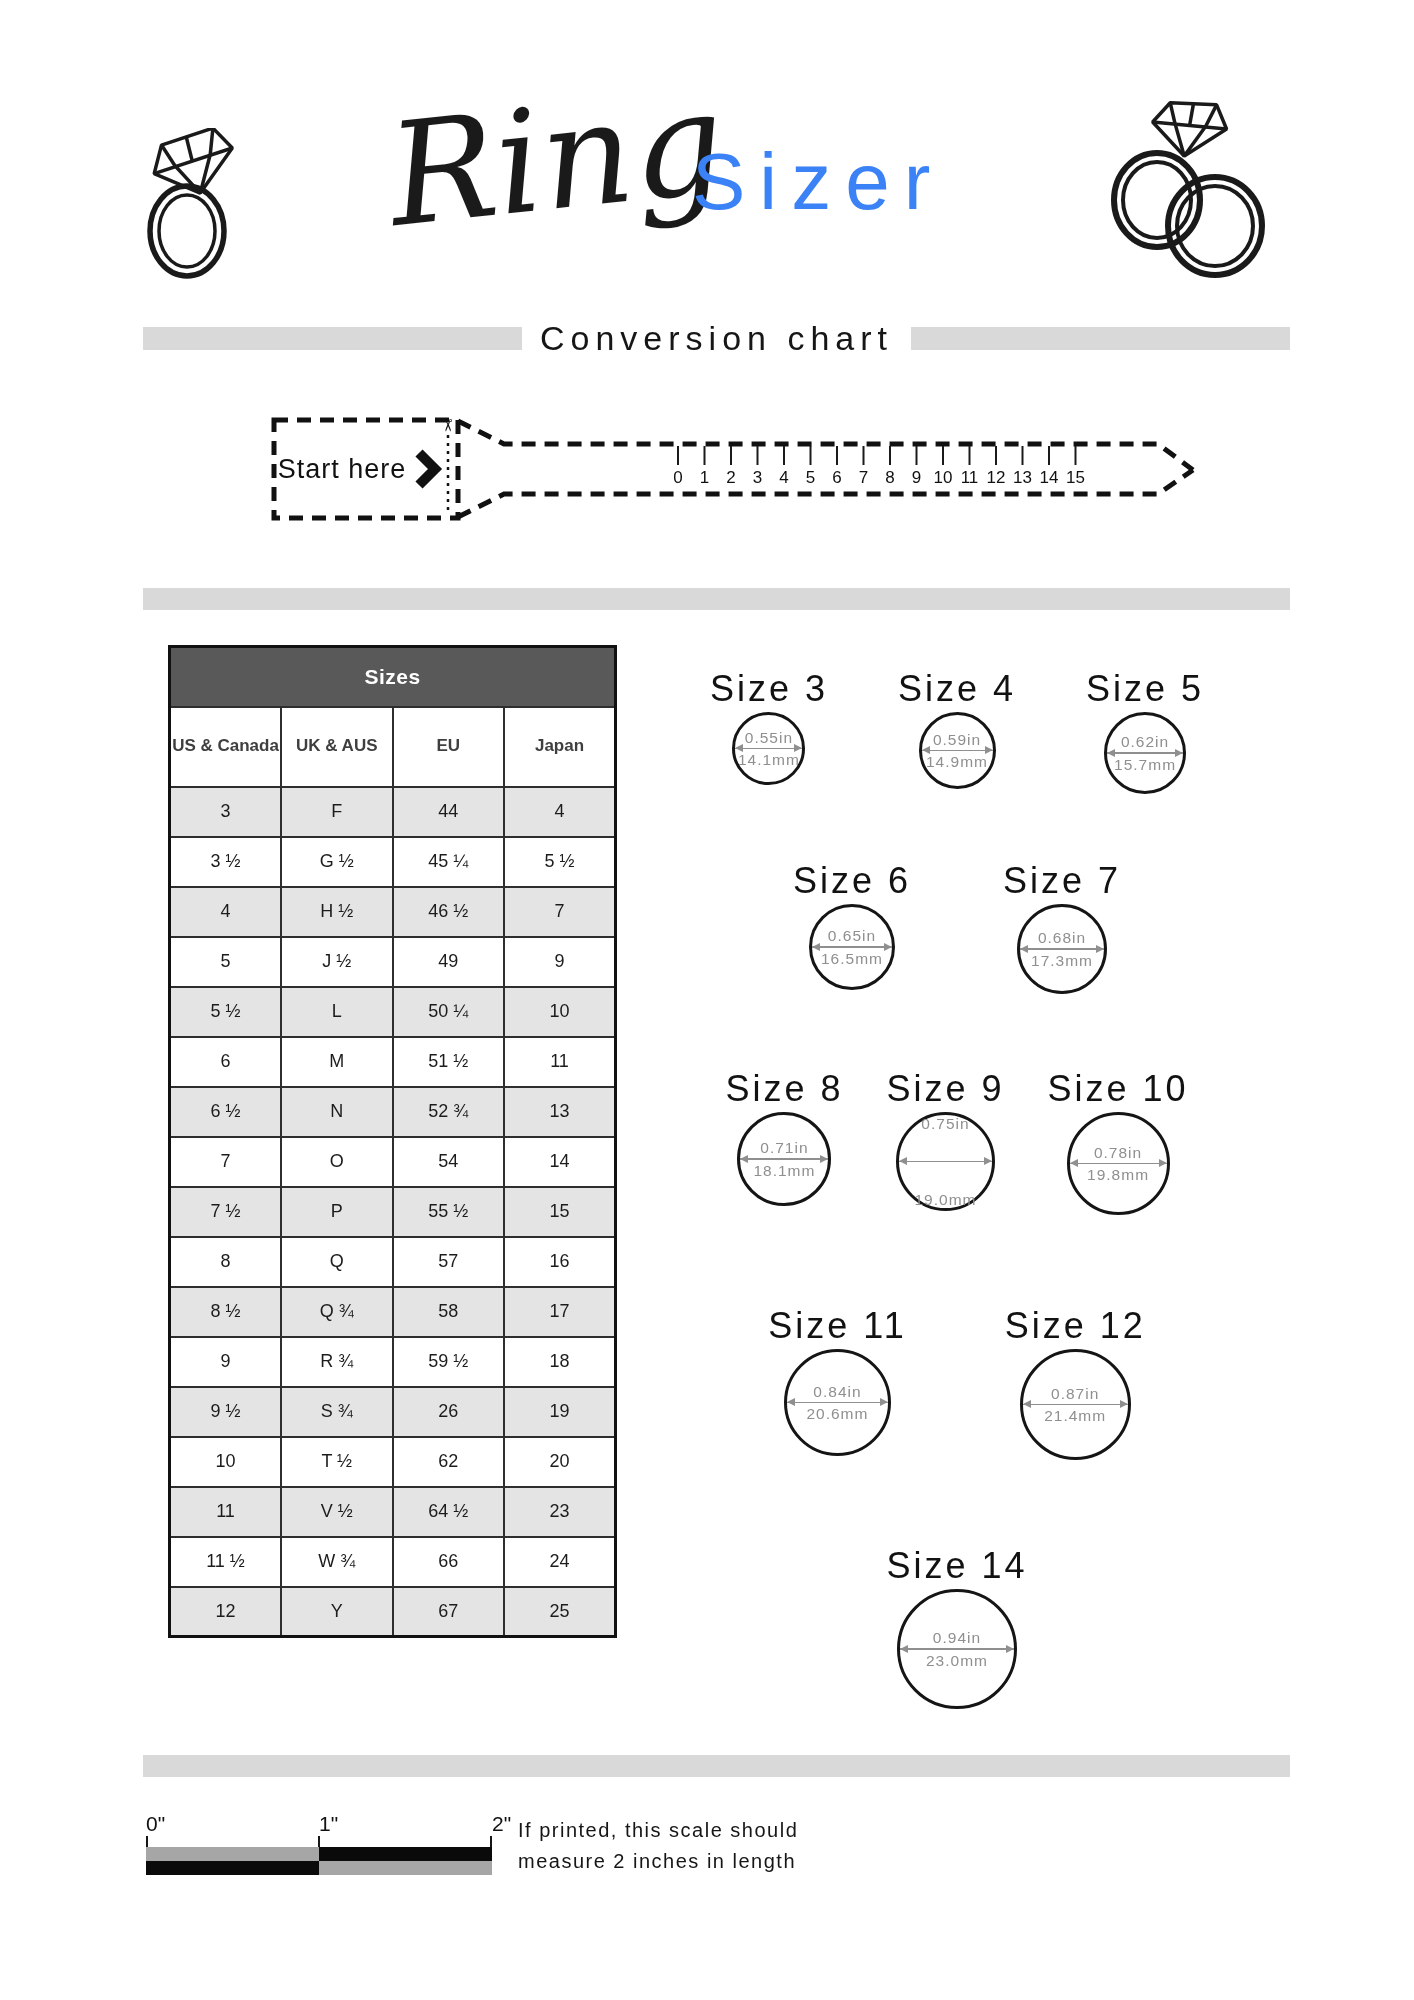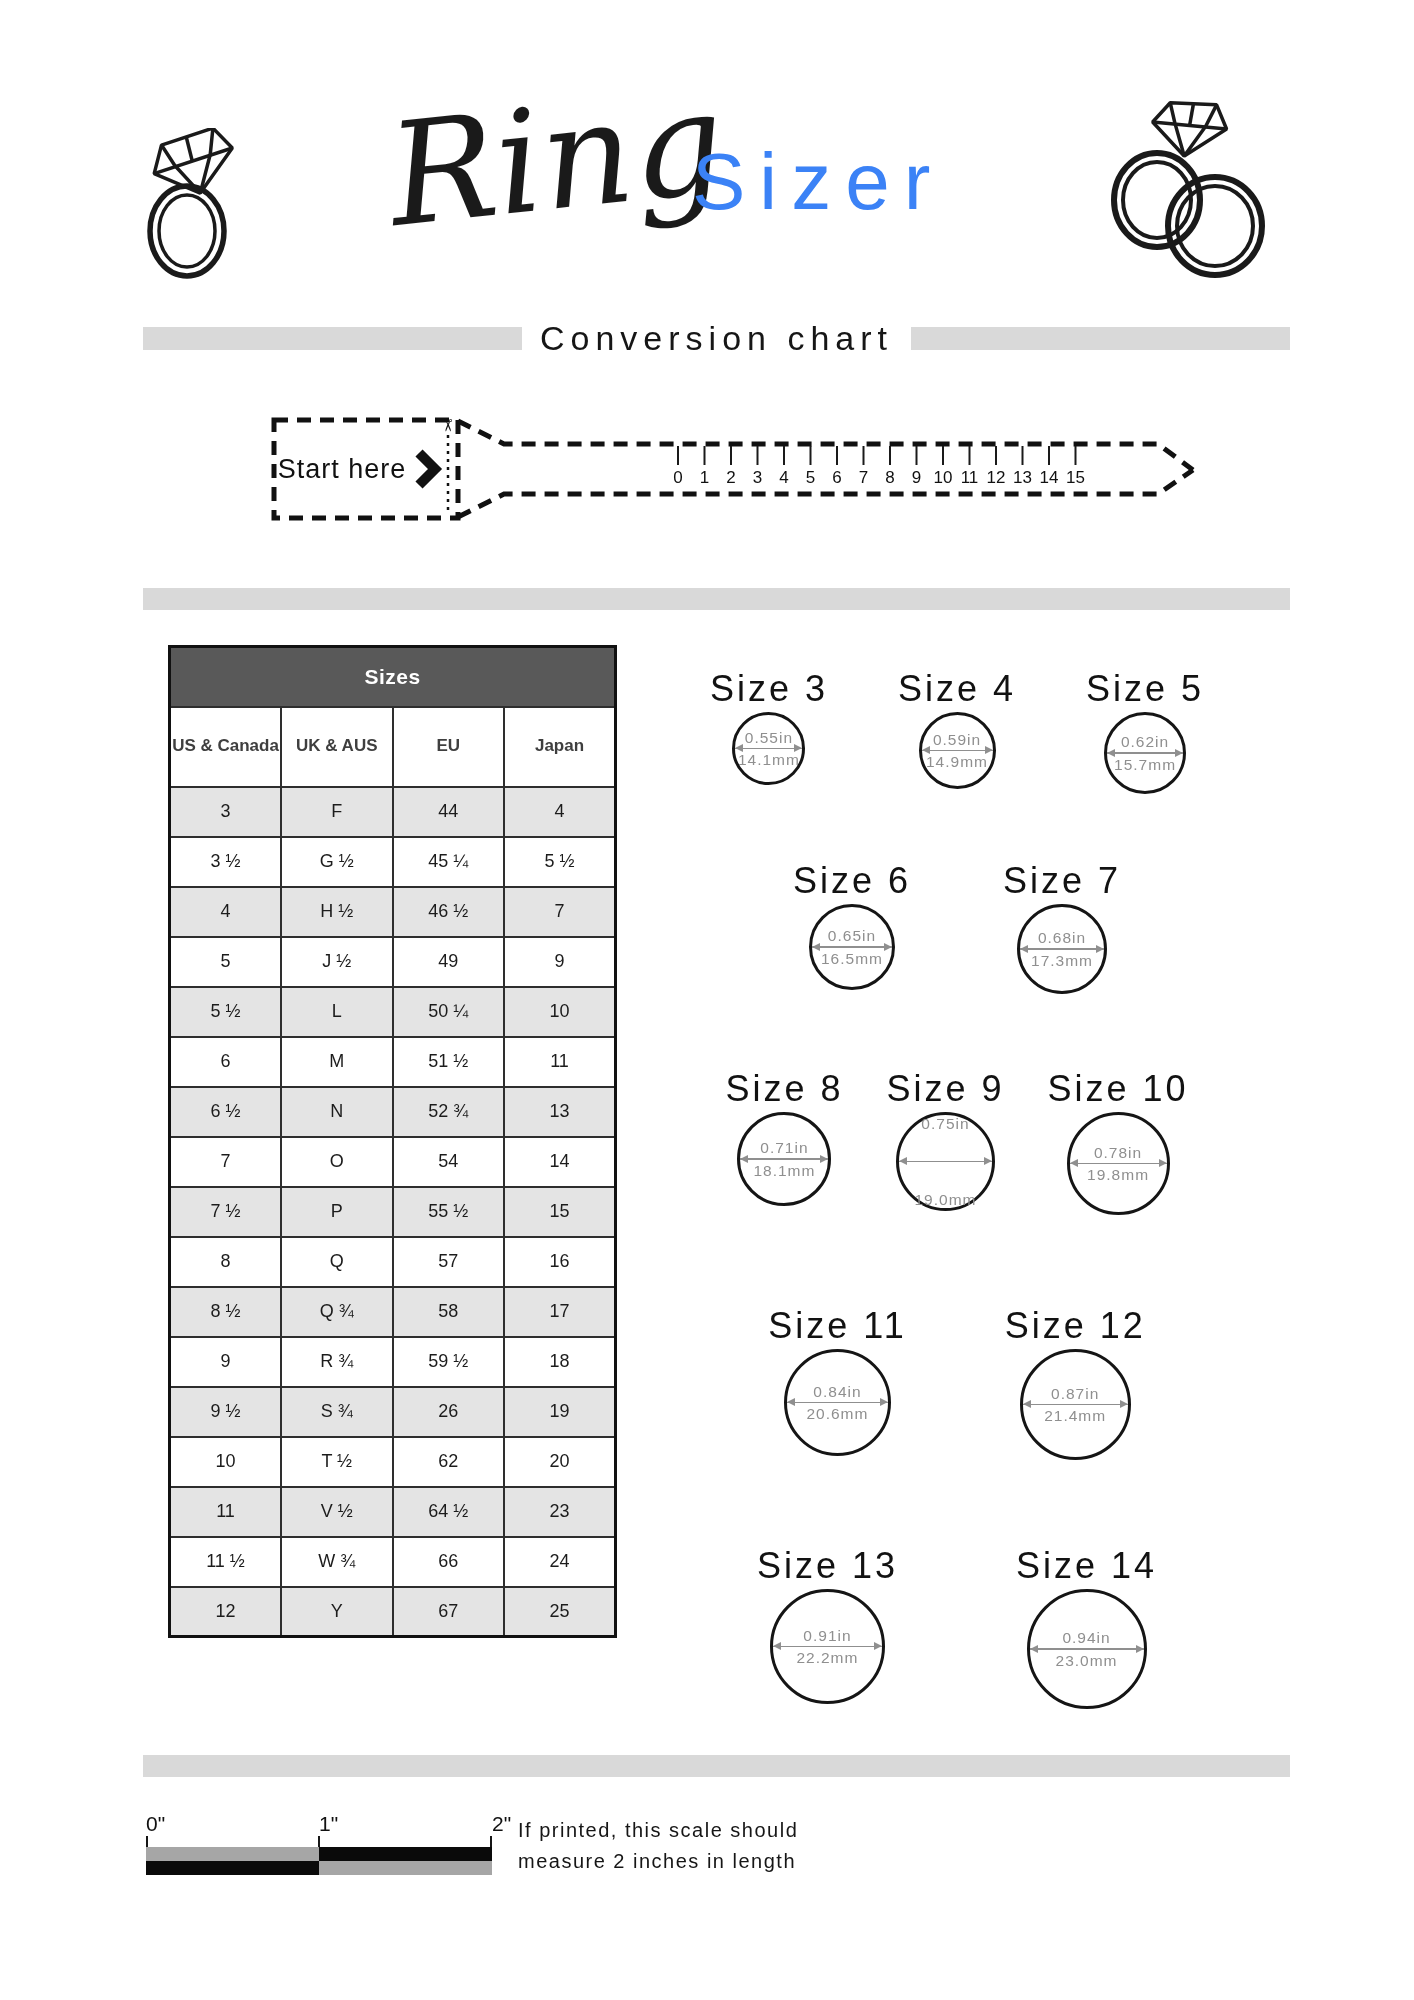--- a/index.html
+++ b/index.html
@@ -372,28 +372,20 @@
               <div class="size-title">Size 12</div>
               <div class="ring-circle" style="width: 111px; height: 111px;">
                 <div class="dia-label">0.87in</div>
                 <div class="dia-arrow"></div>
                 <div class="dia-label">21.4mm</div>
               </div>
             </div>
           </div>
           <div class="size-row" style="column-gap: 118px; margin-bottom: 0px;">
             <div class="size-group">
-              <div class="size-title">Size 13</div>
-              <div class="ring-circle" style="width: 115px; height: 115px;">
-                <div class="dia-label">0.91in</div>
-                <div class="dia-arrow"></div>
-                <div class="dia-label">22.2mm</div>
-              </div>
-            </div>
-            <div class="size-group">
               <div class="size-title">Size 14</div>
               <div class="ring-circle" style="width: 120px; height: 120px;">
                 <div class="dia-label">0.94in</div>
                 <div class="dia-arrow"></div>
                 <div class="dia-label">23.0mm</div>
               </div>
             </div>
           </div>
         </div>
     </div>

